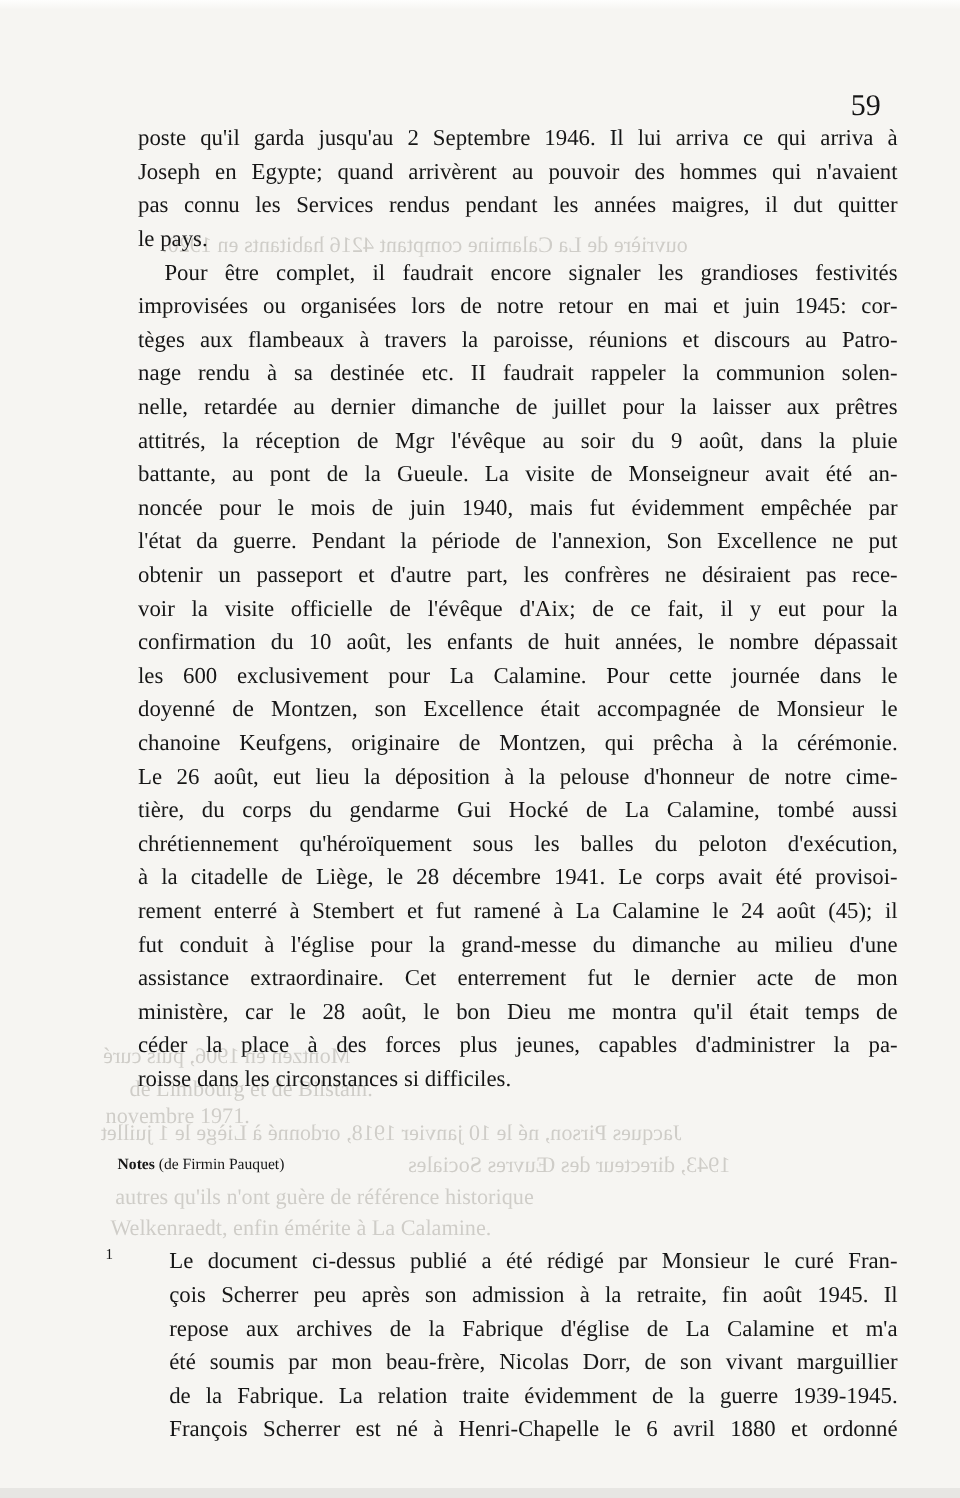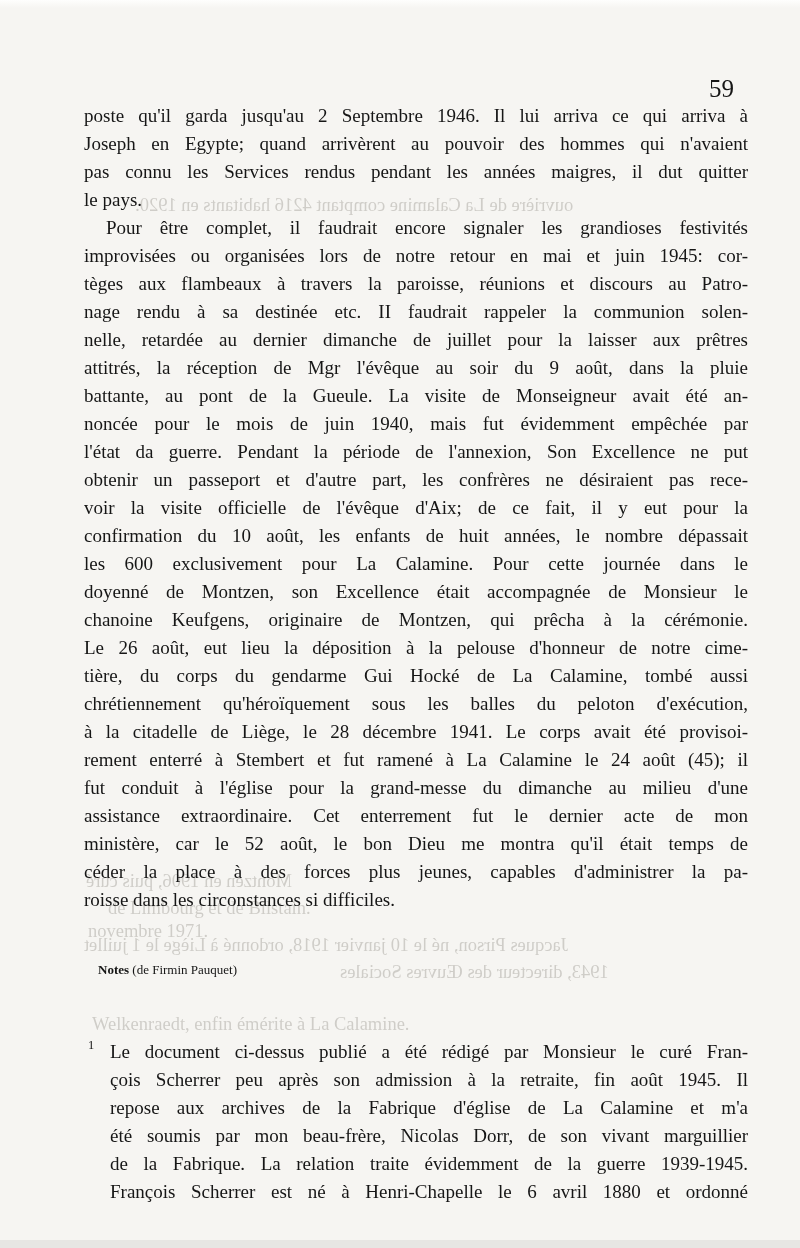--- a/index.html
+++ b/index.html
@@ -9,21 +9,21 @@
     font-family:"Liberation Serif","DejaVu Serif",serif;
     color:#161616;
   }
   .edge-top{position:absolute;top:0;left:0;right:0;height:8px;
     background:linear-gradient(180deg,#fefefd,rgba(246,245,242,0));}
   .edge-bottom{position:absolute;bottom:0;left:0;right:0;height:8px;background:#e7e6e3;}
   .pagenum{position:absolute;top:76px;left:84px;width:650px;text-align:right;
     font-size:25px;line-height:26px;}
   .block{position:absolute;left:84px;width:664px;}
   .line{height:28px;line-height:28px;font-size:19px;
-    text-align:justify;text-align-last:justify;}
+    text-align:justify;text-align-last:justify;margin-left:31px;}
   .block.para .line:last-child{text-align-last:left;}
   .para2 .line:first-child{text-indent:22px;}
   .p1{top:102px;}
   .p2{top:214px;}
   .notes-heading{position:absolute;left:98px;top:956px;font-size:13px;line-height:28px;}
   .notes-heading b{font-weight:bold;}
   .footnote{position:absolute;left:110px;top:1038px;width:638px;}
   .fn-marker{position:absolute;left:88px;top:1035px;font-size:12.5px;line-height:20px;}
   .ghost-layer{position:absolute;inset:0;pointer-events:none;}
   .ghost{position:absolute;font-size:18.5px;line-height:24px;color:#76726a;
@@ -36,20 +36,21 @@
 <div class="page">
   <div class="edge-top"></div>
 
   <div class="ghost-layer">
       <div class="ghost mir" style="left: 135px; top: 193px;">ouvrière de La Calamine comptant 4216 habitants en 1920.</div>
       <div class="ghost mir" style="left: 86px; top: 869px;">Montzen en 1906, puis curé</div>
       <div class="ghost" style="left: 108px; top: 896px; text-align: center;">de Limbourg et de Bilstain.</div>
       <div class="ghost" style="left: 88px; top: 919px;">novembre 1971.</div>
       <div class="ghost mir" style="left: 84px; top: 933px;">Jacques Pirson, né le 10 janvier 1918, ordonné à Liège le 1 juillet</div>
       <div class="ghost mir" style="left: 340px; top: 960px;">1943, directeur des Œuvres Sociales</div>
+      <div class="ghost" style="left: 96px; top: 986px;">autres qu'ils n'ont guère de référence historique</div>
       <div class="ghost" style="left: 92px; top: 1012px;">Welkenraedt, enfin émérite à La Calamine.</div>
     </div>
 
   <div class="pagenum">59</div>
 
   <div class="block para p1">
       <div class="line">poste qu'il garda jusqu'au 2 Septembre 1946. Il lui arriva ce qui arriva à</div>
       <div class="line">Joseph en Egypte; quand arrivèrent au pouvoir des hommes qui n'avaient</div>
       <div class="line">pas connu les Services rendus pendant les années maigres, il dut quitter</div>
       <div class="line">le pays.</div>
@@ -71,21 +72,21 @@
       <div class="line">les 600 exclusivement pour La Calamine. Pour cette journée dans le</div>
       <div class="line">doyenné de Montzen, son Excellence était accompagnée de Monsieur le</div>
       <div class="line">chanoine Keufgens, originaire de Montzen, qui prêcha à la cérémonie.</div>
       <div class="line">Le 26 août, eut lieu la déposition à la pelouse d'honneur de notre cime-</div>
       <div class="line">tière, du corps du gendarme Gui Hocké de La Calamine, tombé aussi</div>
       <div class="line">chrétiennement qu'héroïquement sous les balles du peloton d'exécution,</div>
       <div class="line">à la citadelle de Liège, le 28 décembre 1941. Le corps avait été provisoi-</div>
       <div class="line">rement enterré à Stembert et fut ramené à La Calamine le 24 août (45); il</div>
       <div class="line">fut conduit à l'église pour la grand-messe du dimanche au milieu d'une</div>
       <div class="line">assistance extraordinaire. Cet enterrement fut le dernier acte de mon</div>
-      <div class="line">ministère, car le 52 août, le bon Dieu me montra qu'il était temps de</div>
+      <div class="line">ministère, car le 28 août, le bon Dieu me montra qu'il était temps de</div>
       <div class="line">céder la place à des forces plus jeunes, capables d'administrer la pa-</div>
       <div class="line">roisse dans les circonstances si difficiles.</div>
     </div>
 
   <div class="notes-heading"><b>Notes</b><span> (de Firmin Pauquet)</span></div>
 
   <div class="fn-marker">1</div>
   <div class="block footnote">
       <div class="line">Le document ci-dessus publié a été rédigé par Monsieur le curé Fran-</div>
       <div class="line">çois Scherrer peu après son admission à la retraite, fin août 1945. Il</div>

